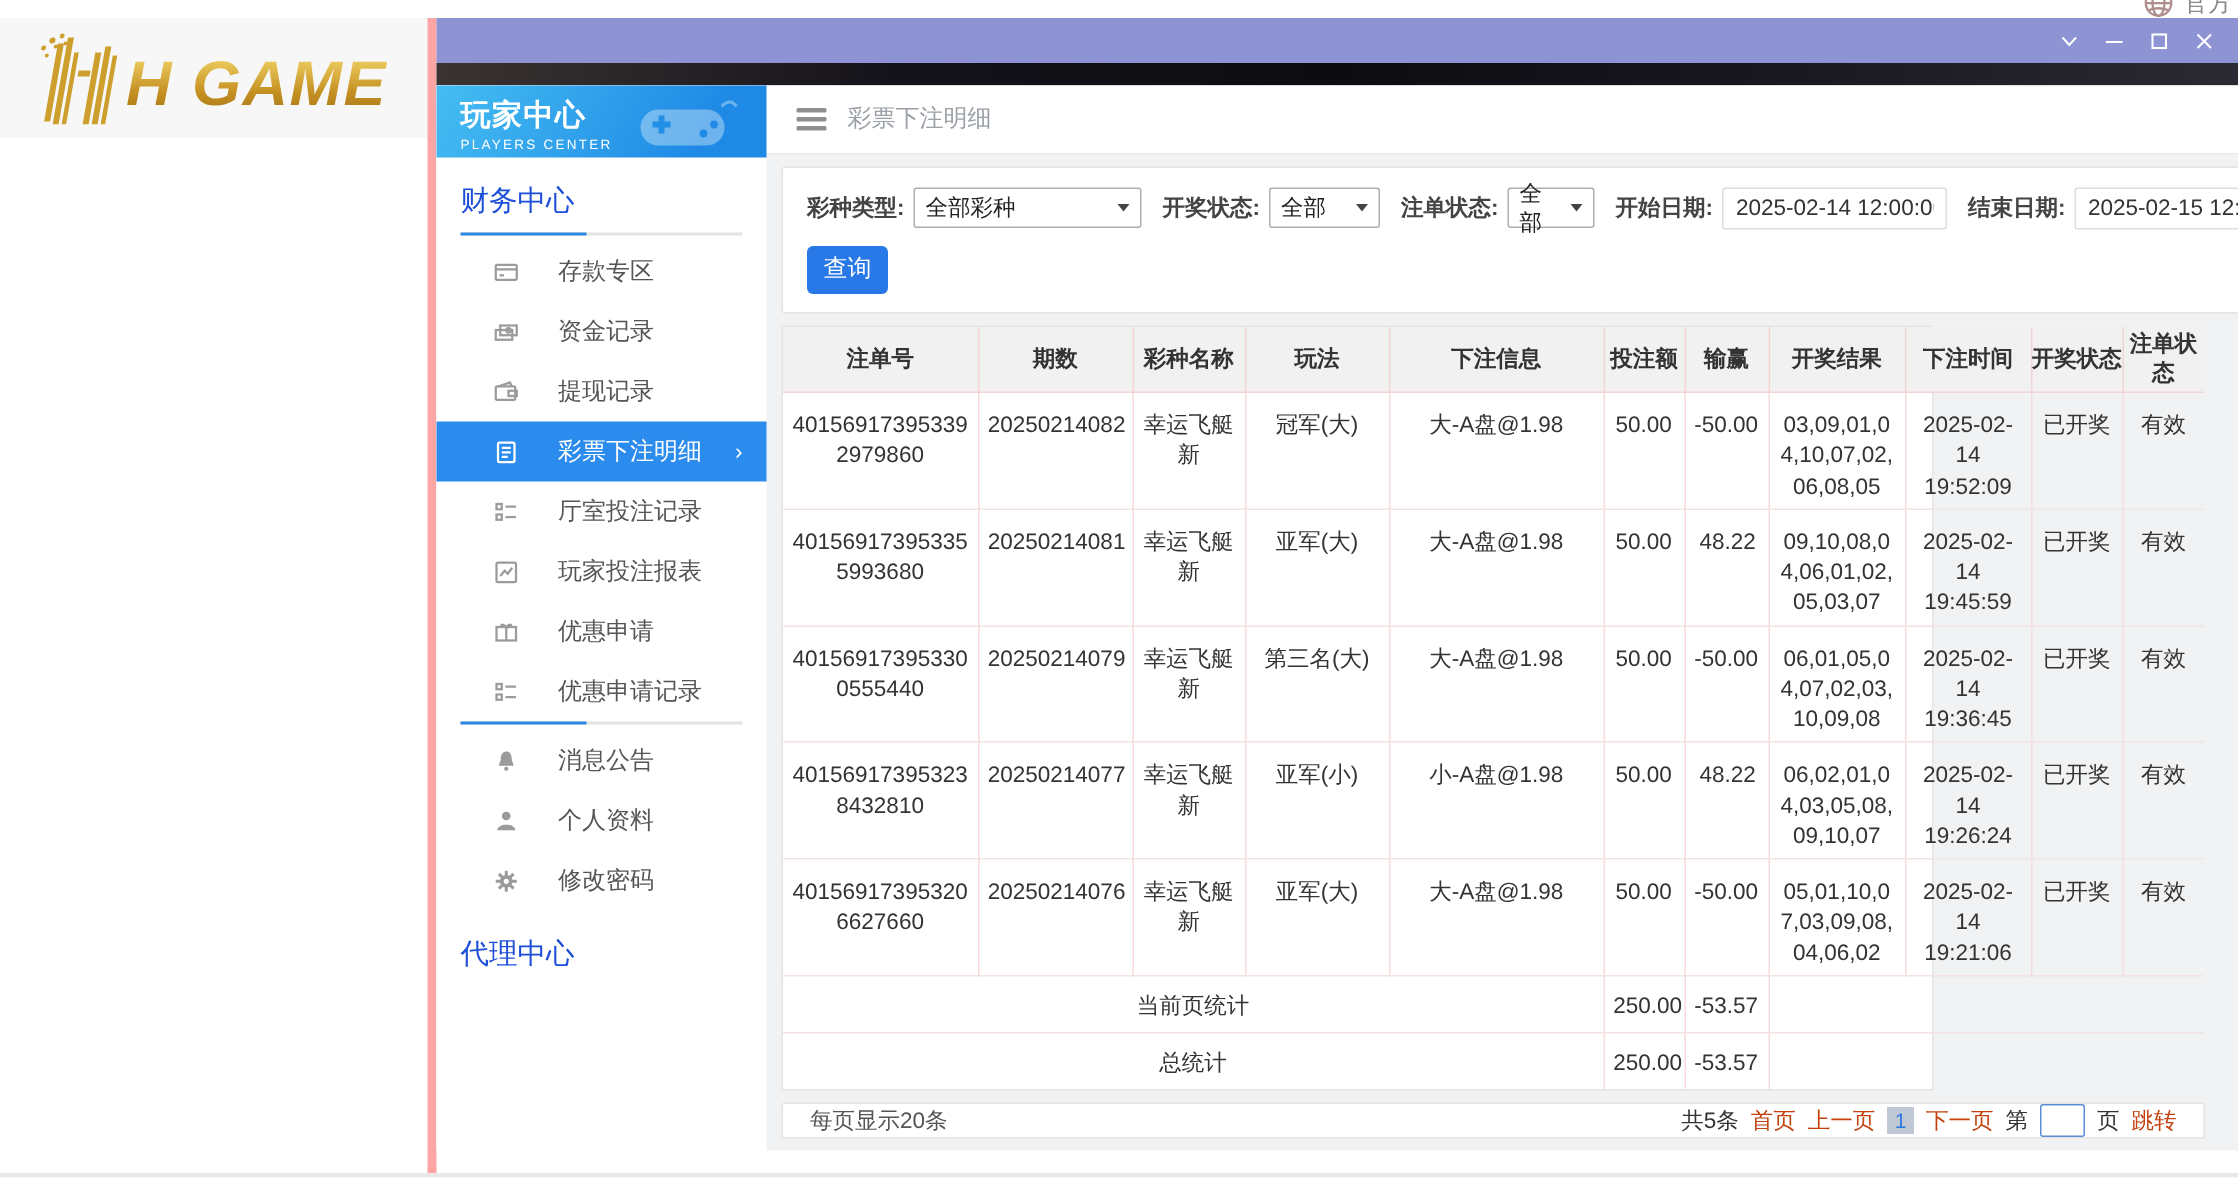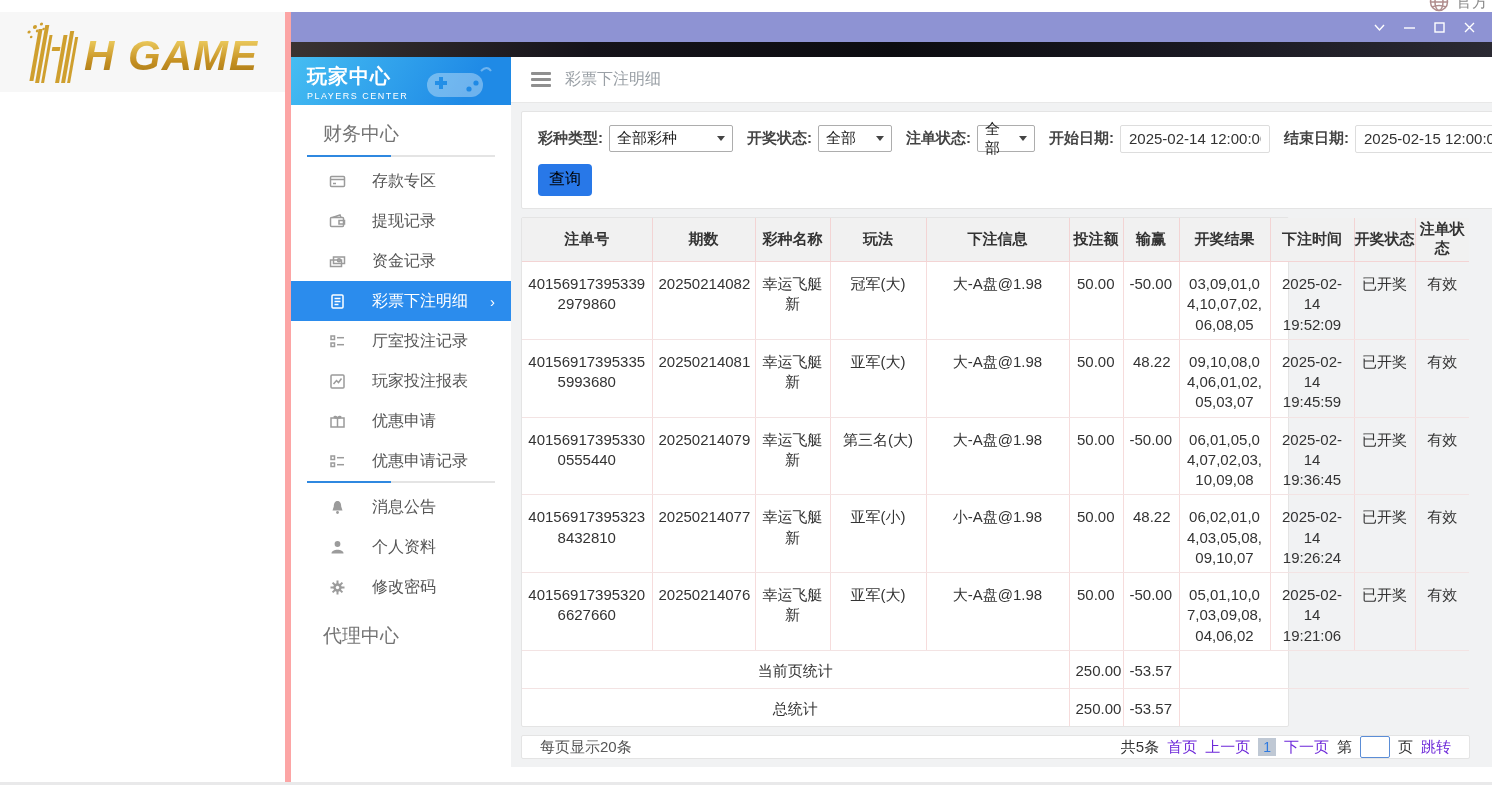--- a/index.html
+++ b/index.html
@@ -27,21 +27,21 @@
 
   .window-body { display:flex; height:710px; background:#f1f2f3; }
 
   
   .sidebar { width:220px; background:#fff; flex-shrink:0; }
   .sidebar-header { height:48px; background:linear-gradient(120deg,#45bdf2 0%,#1f8ae6 80%);
                     position:relative; color:#fff; padding:6px 0 0 16px; overflow:hidden; }
   .sidebar-header .t { font-size:20px; font-weight:bold; letter-spacing:1px; }
   .sidebar-header .s { font-size:9px; letter-spacing:1.5px; margin-top:1px; }
   .gamepad { position:absolute; right:14px; top:6px; opacity:.35; }
-  .section-title { font-size:19px; color:#737373; padding:16px 0 8px 16px;margin-left:16px; }
+  .section-title { font-size:19px; color:#1d4ed8; padding:16px 0 8px 16px; }
   .section-rule { height:2px; background:#e4e4e4; margin:0 16px 4px 16px; position:relative; }
   .section-rule .blue { position:absolute; left:0; top:0; height:2px; width:84px; background:#2f88e0; }
   .nav-item { height:40px; display:flex; align-items:center; padding-left:38px; cursor:pointer;
               color:#555; font-size:16px; position:relative; }
   .nav-item .ic { width:17px; height:17px; margin-right:26px; display:flex; }
   .nav-item.active { background:#2b8ced; color:#fff; }
   .nav-item.active .chev { position:absolute; right:16px; color:#fff; font-size:15px; }
   svg.g { stroke:#9b9b9b; fill:none; stroke-width:1.5; }
   .nav-item.active svg.g { stroke:#fff; }
 
@@ -62,40 +62,40 @@
   .fld-label { margin-left:8px; white-space:nowrap;font-weight:bold; }
   .fld-label:first-child { margin-left:0; }
   .select { display:inline-flex; align-items:center; justify-content:space-between;
             border:1px solid #adadad; border-radius:2px; height:27px; padding:0 7px;
             background:#fff; color:#222; cursor:pointer; }
   .caret { width:0; height:0; border-left:4px solid transparent; border-right:4px solid transparent;
            border-top:5px solid #444; margin-left:8px; }
   .date-input { width:150px; height:28px; border:1px solid #ddd; border-radius:2px;
                 font-size:15px; color:#333; padding:0 8px; font-family:inherit; }
   .query-btn { margin-top:11px; width:54px; height:32px; background:#2878e8; border:none;
-               border-radius:4px; color:#000000; font-size:16px; cursor:pointer; font-family:Liberation Serif, serif; }
+               border-radius:4px; color:#ffffff; font-size:16px; cursor:pointer; font-family:Liberation Serif, serif; }
 
   
   table { border-collapse:collapse; table-layout:fixed; width:947px; margin:0; }
   th { background:#f1f1f1; font-size:15px; color:#333; font-weight:bold; height:44px;
        border-right:1px solid #f3d4d4; border-bottom:1px solid #f3d4d4; }
   th:last-child, td:last-child { border-right:none; }
   td { font-size:15px; color:#333; text-align:center; vertical-align:top; padding:12px 6px 4px 6px;
        border-right:1px solid #f6dcdc; border-bottom:1px solid #f3e3e3; line-height:1.35; }
   tr.data-row { height:76px; }
   td.num { text-align:right; padding-right:8px; }
   td.wrap { word-break:break-all; }
   tr.sum-row td { height:38px; padding-top:10px; }
   tr.sum-row:last-child td { border-bottom:none; }
 
   
   .footer-card { height:58px; display:flex; align-items:center; justify-content:space-between;
                  padding:0 18px; font-size:15px; color:#555; }
   .pager { display:flex; align-items:center; gap:8px; color:#333; }
-  .plink { color:#6d28d9; cursor:pointer; text-decoration:none; }
+  .plink { color:#c2410c; cursor:pointer; text-decoration:none; }
   .pcur { background:#bfc8d4; color:#2f7ae0; padding:1px 5px; font-size:14px; cursor:default; }
   .jump-input { width:30px; height:22px; border:1px solid #5b8dd6; border-radius:2px; font-size:14px; text-align:center; }
 
   
   .top-external { position:absolute; top:-9px; right:4px; display:flex; align-items:center; gap:6px; }
   .top-external .lbl { font-size:16px; color:#8a8a8a; }
 
   .bottom-strip { position:absolute; left:0; bottom:0; width:1492px; height:3px; background:#e9e9ea; }
 </style>
 </head>
@@ -196,36 +196,36 @@
                 <rect x="1.5" y="3.5" width="14" height="10" rx="1"></rect>
                 <line x1="1.5" y1="6.5" x2="15.5" y2="6.5"></line>
                 <line x1="4" y1="10.5" x2="7" y2="10.5"></line>
               </svg>
           </span>
           <span>存款专区</span>
         </div>
         <div class="nav-item">
           <span class="ic">
             <svg class="g" width="17" height="17" viewBox="0 0 17 17">
+                <rect x="1.5" y="7" width="11" height="6.5"></rect>
+                <rect x="4.5" y="4" width="11" height="6.5"></rect>
+                <circle cx="10" cy="7.2" r="1.5"></circle>
+              </svg>
+          </span>
+          <span>资金记录</span>
+        </div>
+        <div class="nav-item">
+          <span class="ic">
+            <svg class="g" width="17" height="17" viewBox="0 0 17 17">
                 <rect x="1.5" y="4.5" width="13" height="9" rx="1"></rect>
                 <rect x="10" y="7.5" width="5.5" height="3.5"></rect>
                 <path d="M3.5,4.5 L11,2 L12,4.5"></path>
               </svg>
           </span>
           <span>提现记录</span>
-        </div>
-        <div class="nav-item">
-          <span class="ic">
-            <svg class="g" width="17" height="17" viewBox="0 0 17 17">
-                <rect x="1.5" y="7" width="11" height="6.5"></rect>
-                <rect x="4.5" y="4" width="11" height="6.5"></rect>
-                <circle cx="10" cy="7.2" r="1.5"></circle>
-              </svg>
-          </span>
-          <span>资金记录</span>
         </div>
 
         <div class="nav-item active">
           <span class="ic">
             <svg class="g" width="17" height="17" viewBox="0 0 17 17">
                 <rect x="3" y="2" width="11" height="13" rx="1"></rect>
                 <line x1="5.5" y1="5.5" x2="11.5" y2="5.5"></line>
                 <line x1="5.5" y1="8.5" x2="11.5" y2="8.5"></line>
                 <line x1="5.5" y1="11.5" x2="9.5" y2="11.5"></line>
               </svg>
@@ -326,21 +326,21 @@
               <i></i>
             </div>
           <span class="page-title">彩票下注明细</span>
         </div>
 
         <div class="content">
 
           <div class="card filter-card">
             <div class="filter-row">
               <span class="fld-label">彩种类型:</span>
-              <div class="select" style="width:124px">
+              <div class="select" style="width:152px">
                 <span>全部彩种</span>
                 <span class="caret"></span>
               </div>
               <span class="fld-label">开奖状态:</span>
               <div class="select" style="width:74px">
                 <span>全部</span>
                 <span class="caret"></span>
               </div>
               <span class="fld-label">注单状态:</span>
               <div class="select" style="width:58px">

